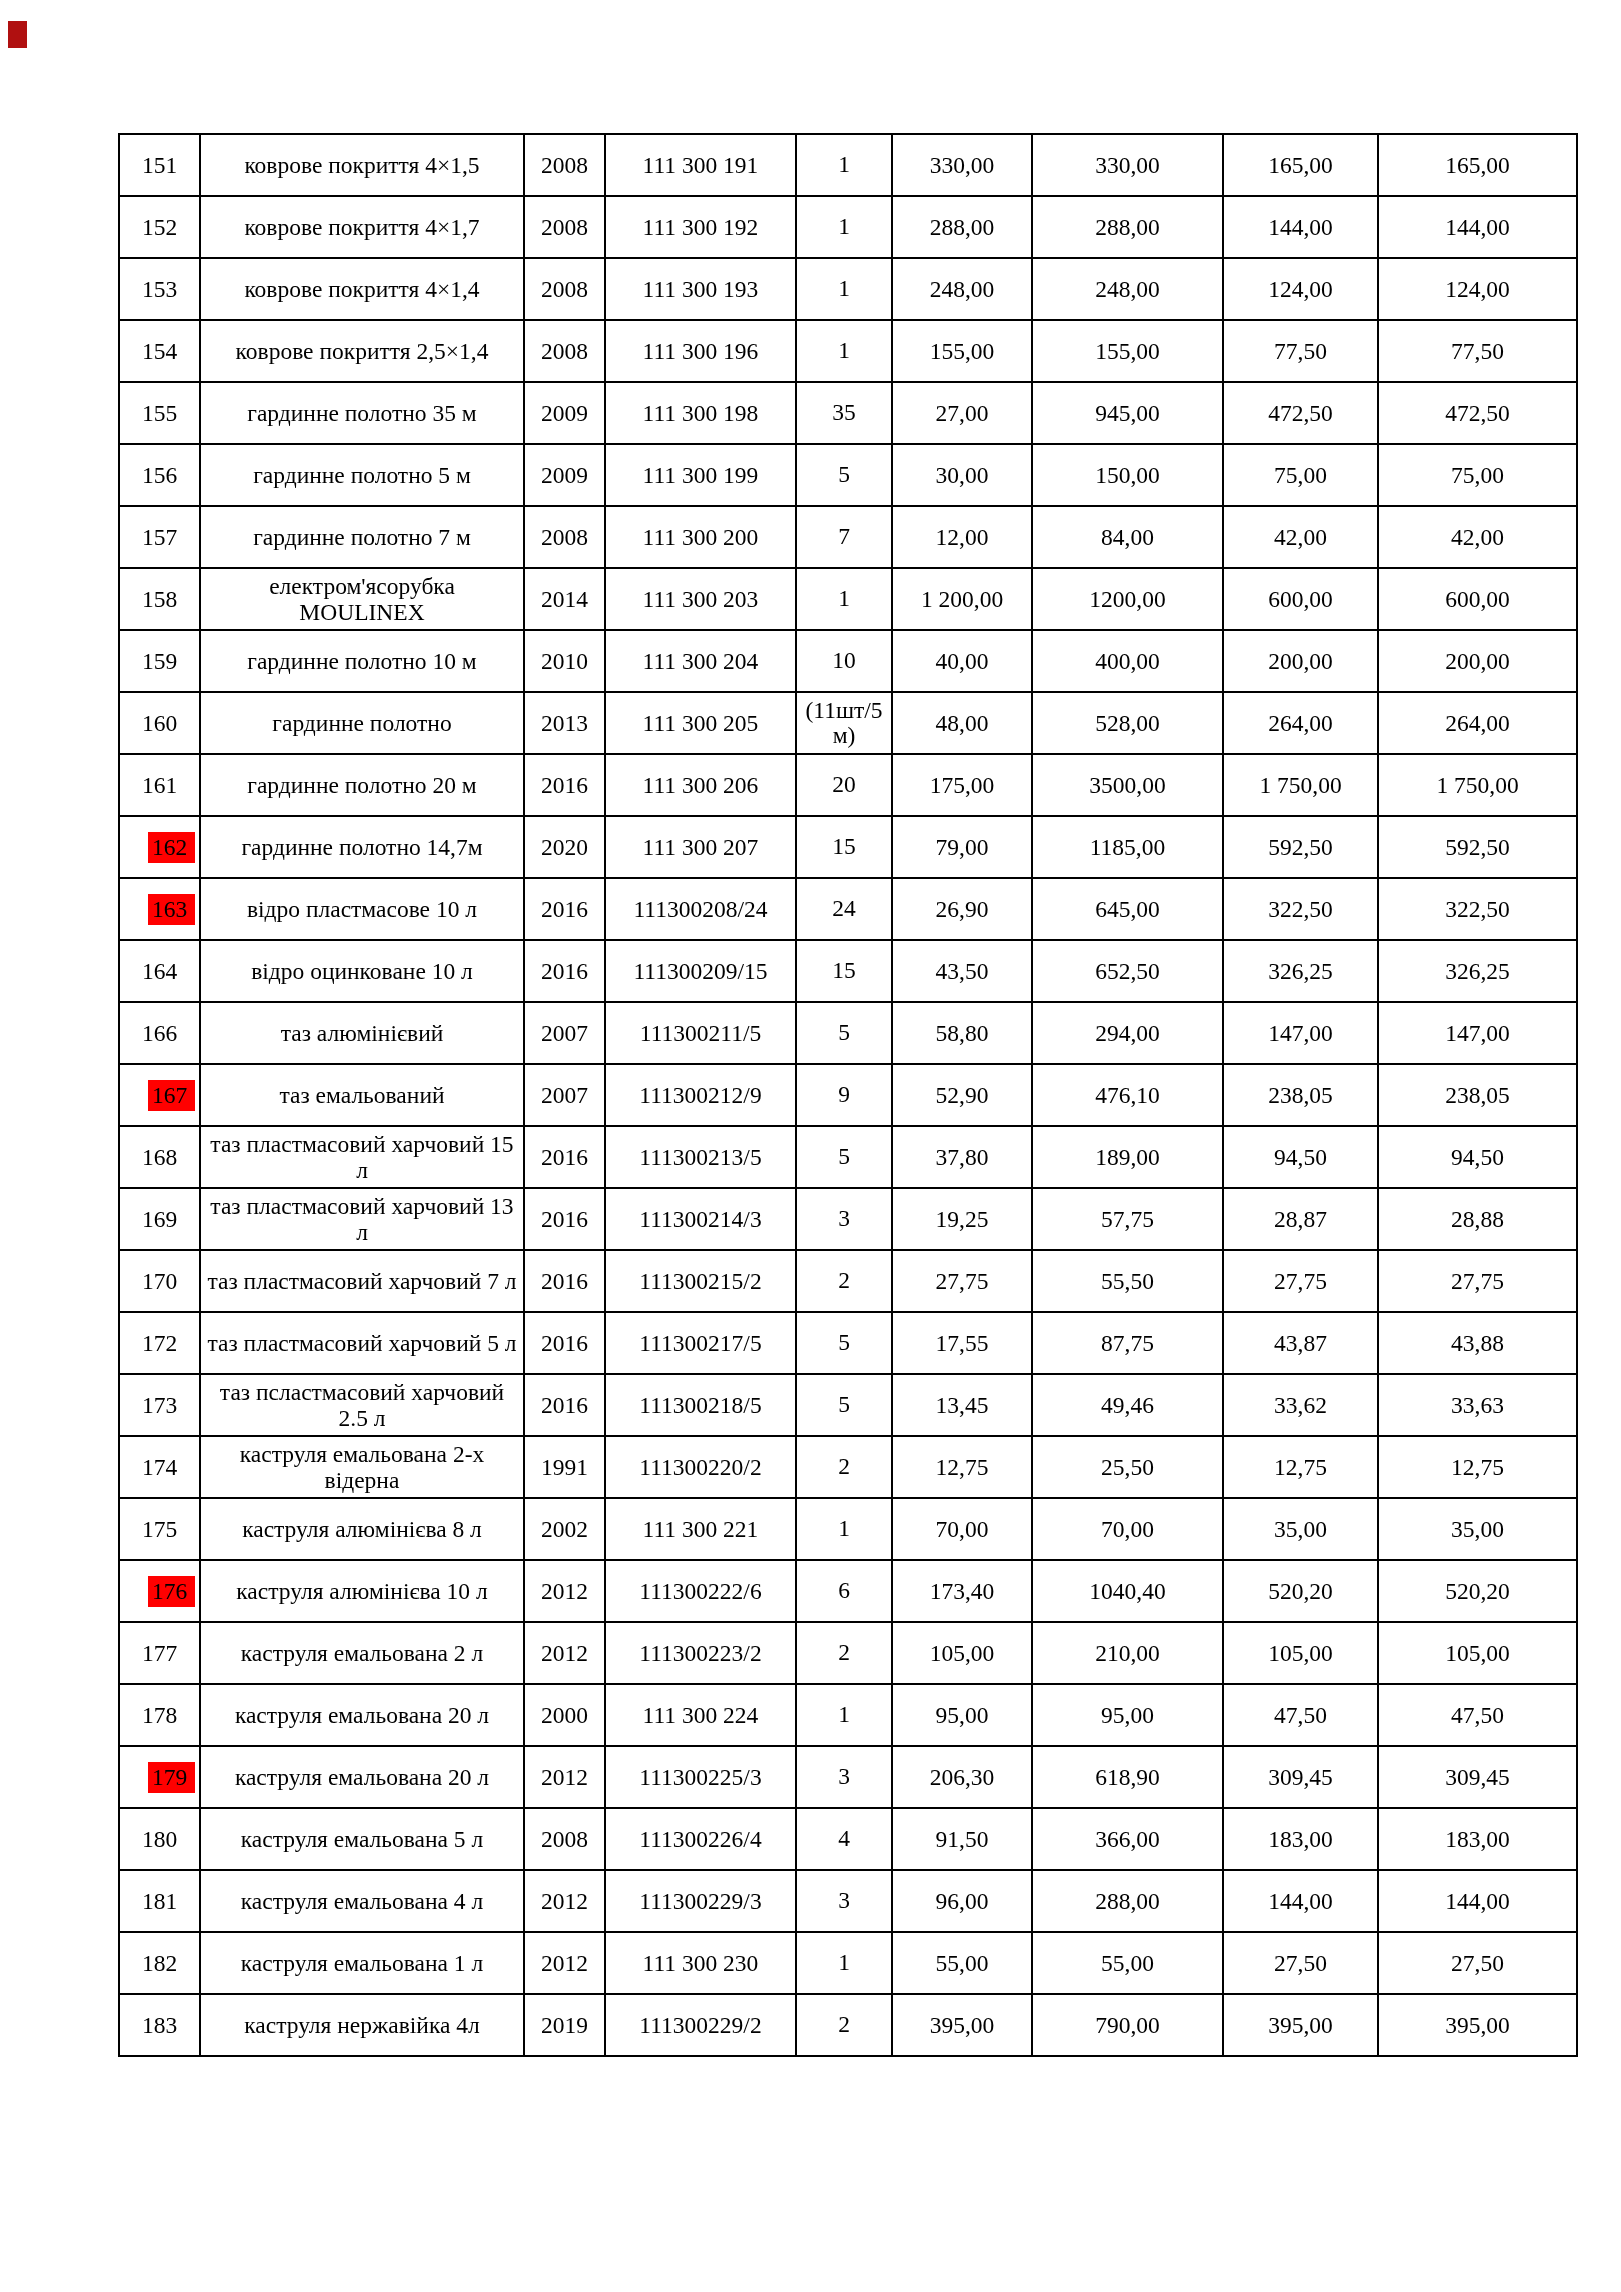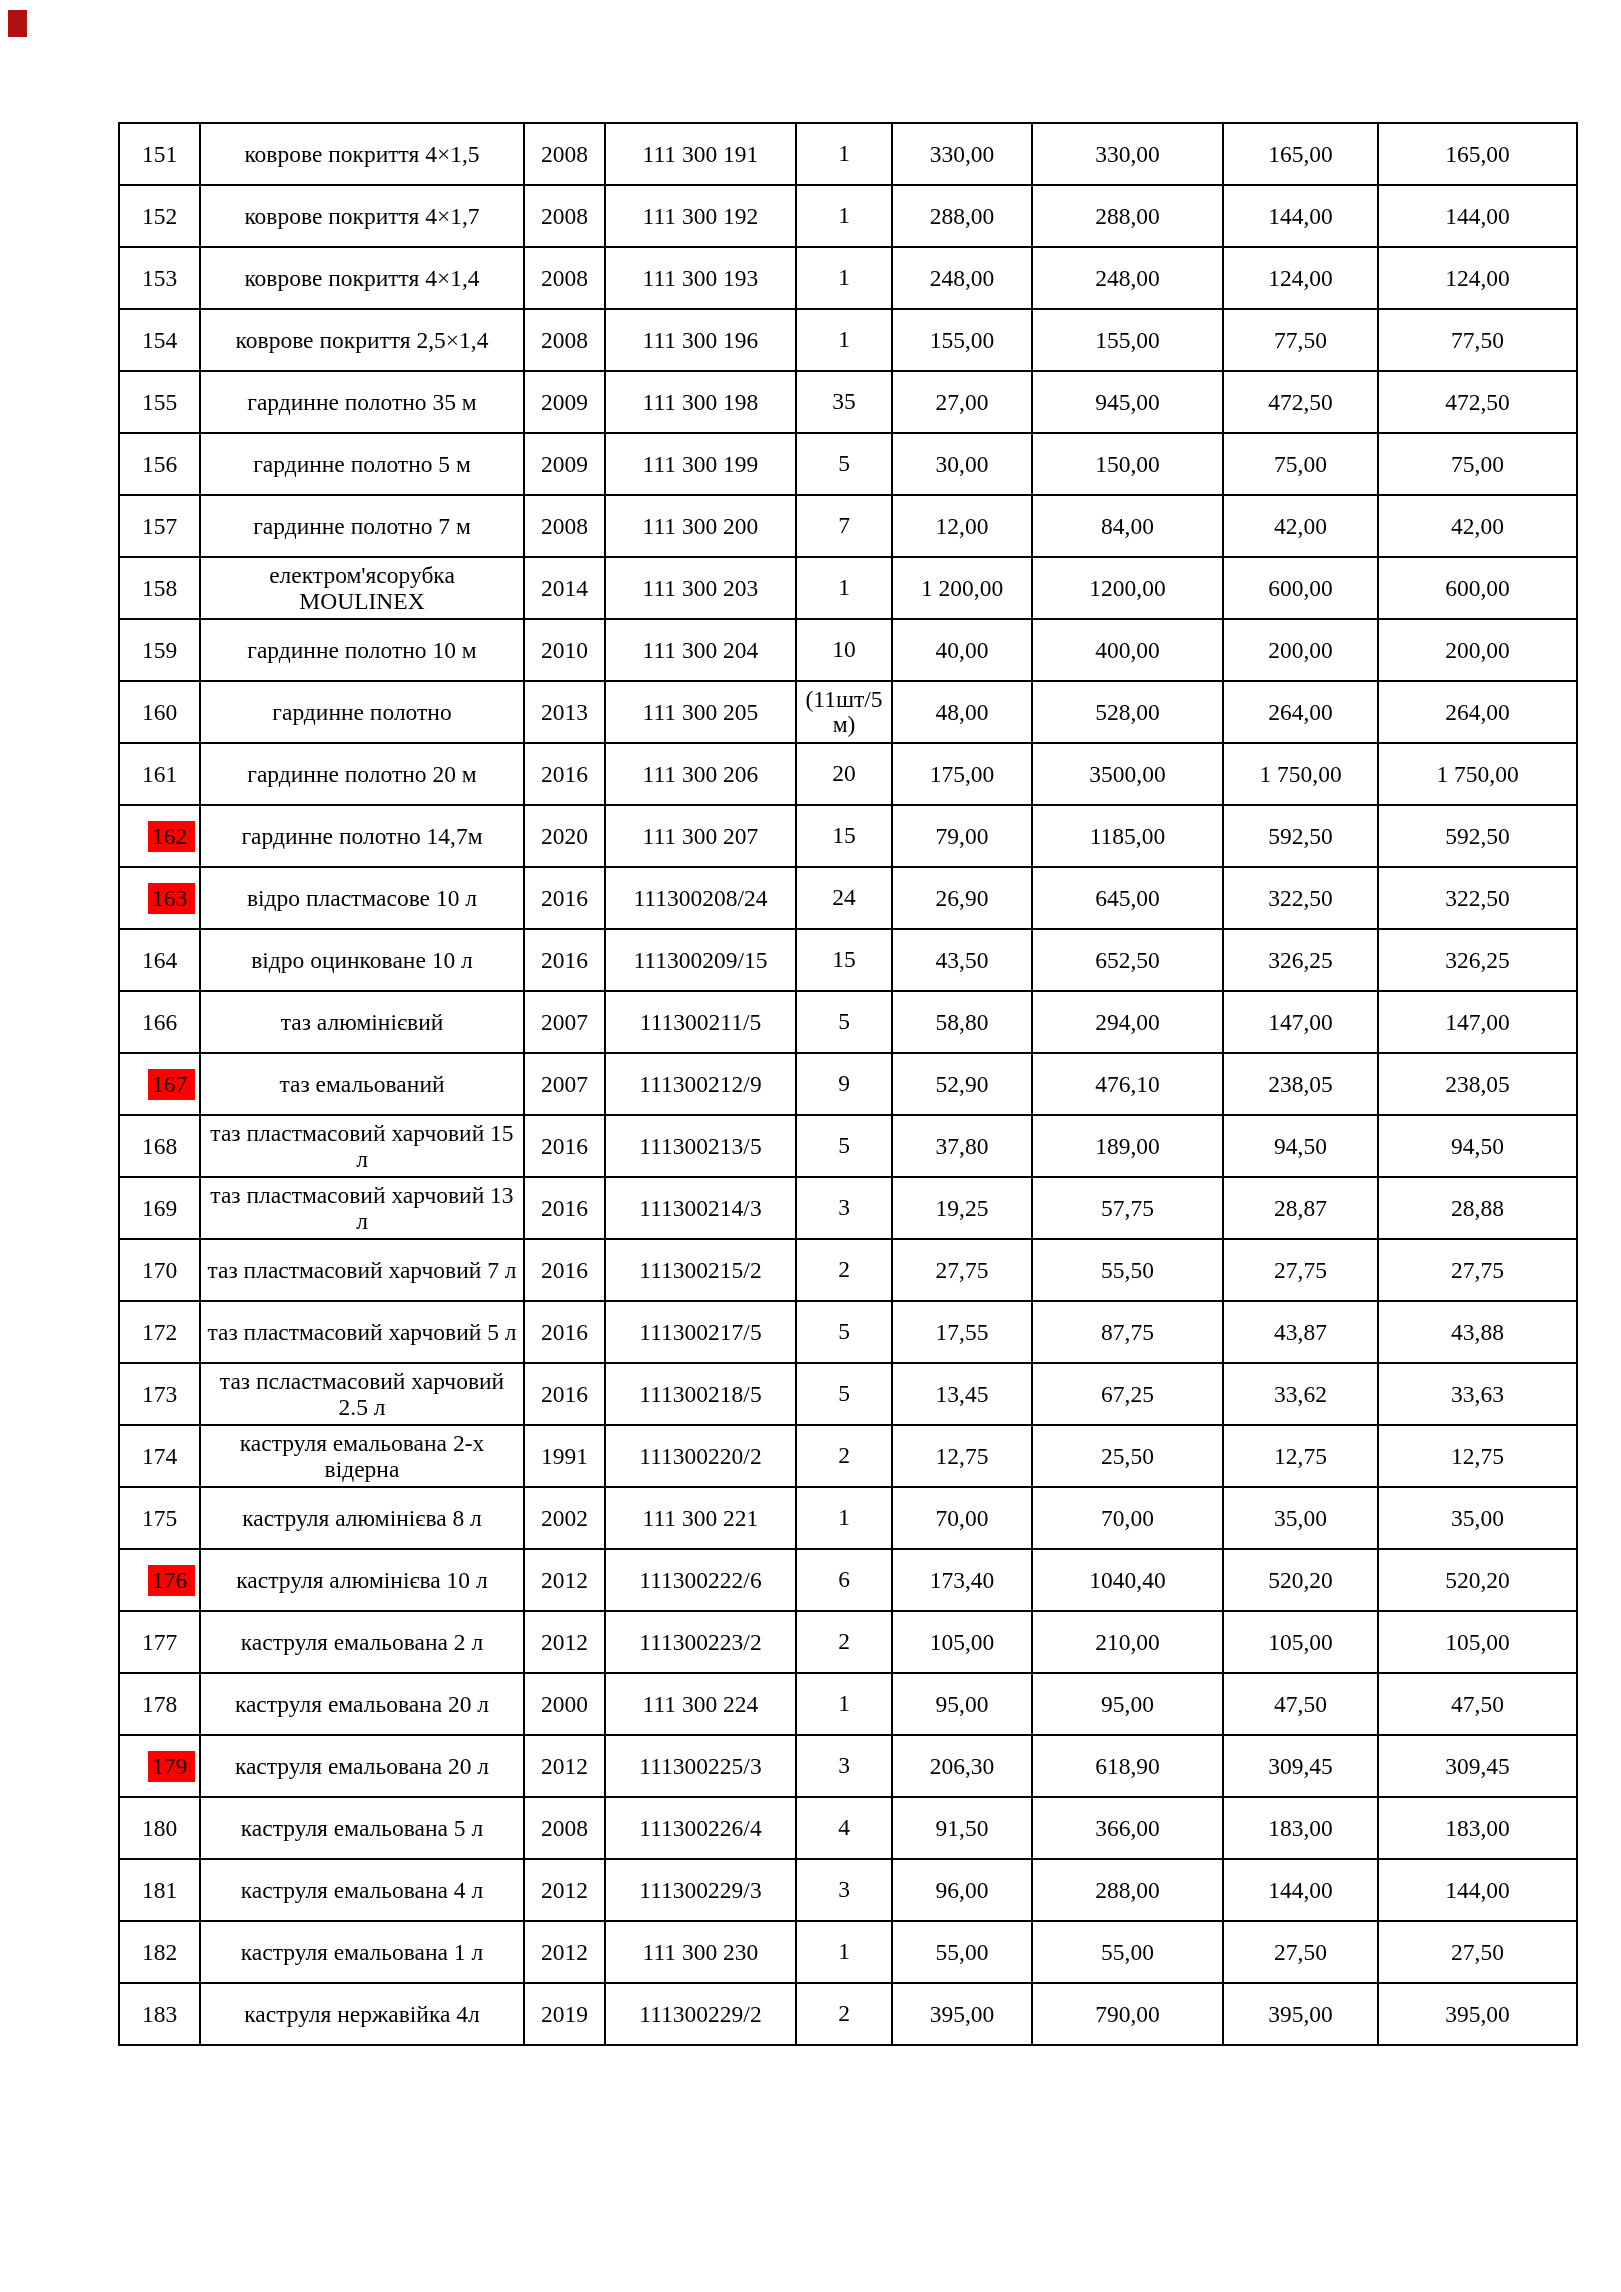--- a/index.html
+++ b/index.html
@@ -2,21 +2,21 @@
 <html style="--hl: #ff0000; --artifact: #b01010;"><head>
 <meta charset="utf-8">
 <style>
   html, body { margin: 0; padding: 0; background: #ffffff; }
   body {
     width: 1621px; height: 2293px;
     font-family: "Liberation Serif", "DejaVu Serif", serif;
     color: #000;
     position: relative;
   }
-  .page { position: absolute; left: 0; top: 4px; width: 1621px; height: 1641px; background: #fff; }
+  .page { position: absolute; left: 0; top: 15px; width: 1621px; height: 1641px; background: #fff; }
   .artifact {
     position: absolute; left: 7.8px; top: 5.9px; width: 19.6px; height: 27.4px;
     background: var(--artifact, #b01010);
   }
   table.inv {
     position: absolute; left: 118px; top: 118px;
     border-collapse: collapse;
     table-layout: fixed;
     width: 1459px;
   }
@@ -291,21 +291,21 @@
           <td class="half">43,87</td>
           <td class="half">43,88</td>
         </tr>
         <tr>
           <td class="num"><span>173</span></td>
           <td class="name">таз псластмасовий харчовий 2.5 л</td>
           <td class="year">2016</td>
           <td class="inv">111300218/5</td>
           <td class="qty">5</td>
           <td class="price">13,45</td>
-          <td class="sum">67,25</td>
+          <td class="sum">49,46</td>
           <td class="half">33,62</td>
           <td class="half">33,63</td>
         </tr>
         <tr>
           <td class="num"><span>174</span></td>
           <td class="name">каструля емальована 2-х відерна</td>
           <td class="year">1991</td>
           <td class="inv">111300220/2</td>
           <td class="qty">2</td>
           <td class="price">12,75</td>

